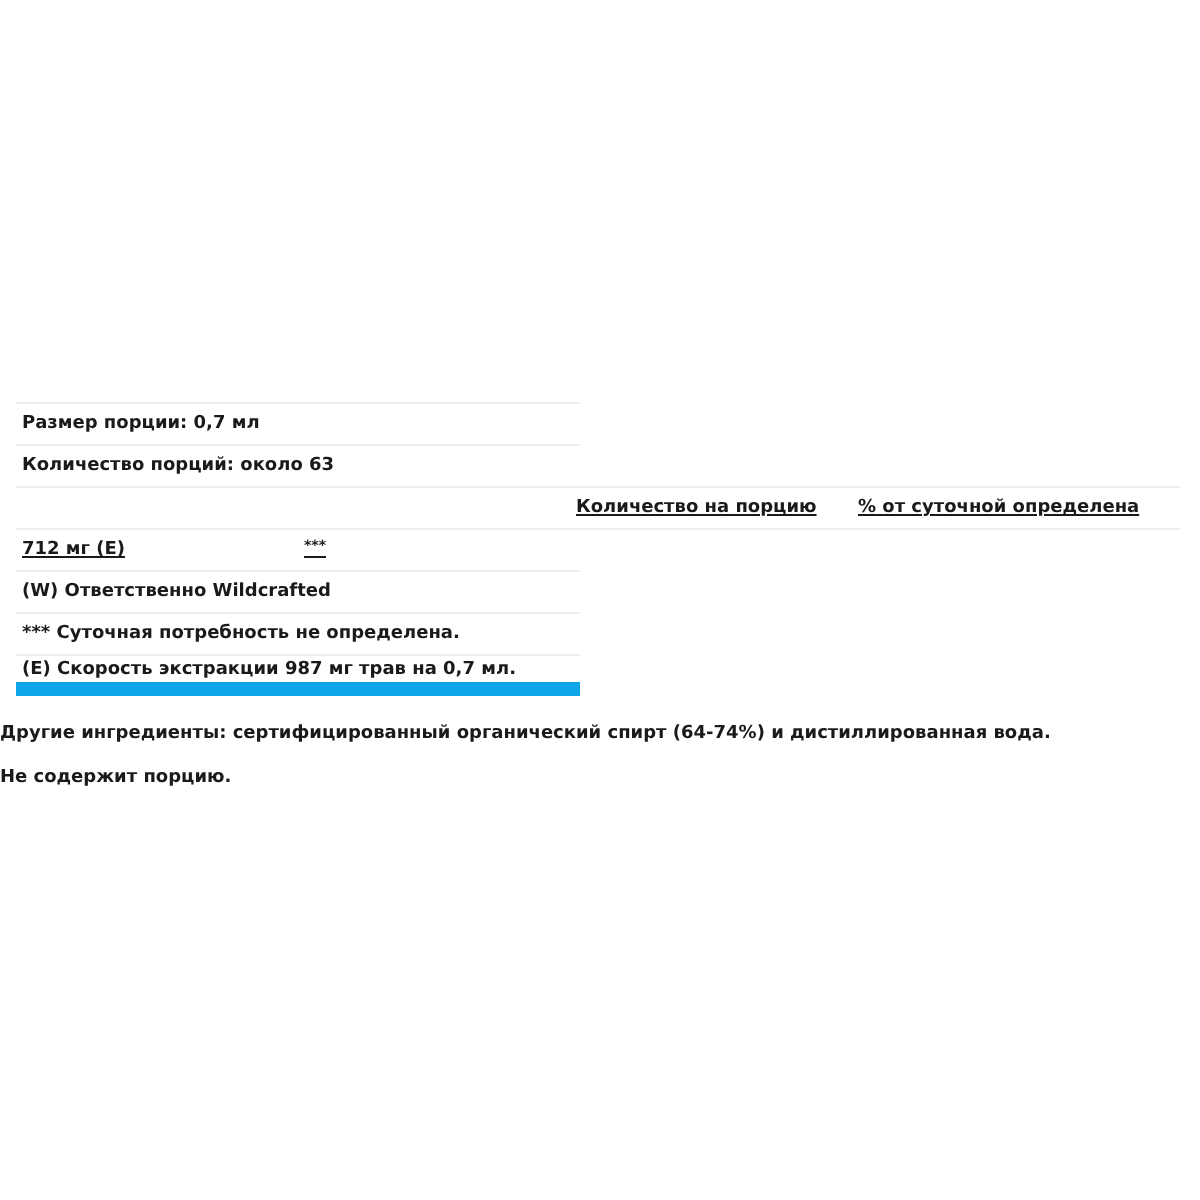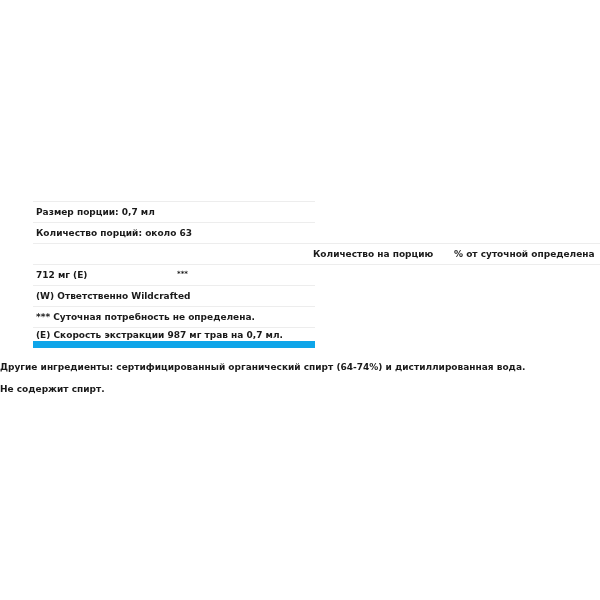--- a/index.html
+++ b/index.html
@@ -24,30 +24,30 @@
       width: 582px;
     }
     .row {
       display: flex;
       align-items: center;
       height: 21px;
       border-top: 1px solid #ededed;
       box-sizing: border-box;
       padding-left: 3px;
       white-space: nowrap;
-      margin-left: 25px;
     }
     .row.short {
       width: 282px;
     }
     .row.last-short {
       border-bottom: 7px solid #0ea5e9;
     }
     .row.full {
       width: 582px;
+      text-decoration: underline;
     }
     .cell {
       display: block;
     }
     .c1 { width: 277px; }
     .c2 { width: 141px; }
     .c3 { width: 160px; }
     .cell.amount, .cell.dv, .cell.hdr {
       font-weight: bold;
     }
@@ -90,13 +90,13 @@
   </div>
   <div class="row short">
     <span class="cell">*** Суточная потребность не определена.</span>
   </div>
   <div class="row short last-short">
     <span class="cell">(E) Скорость экстракции 987 мг трав на 0,7 мл.</span>
   </div>
 </div>
 
 <div class="extra other">Другие ингредиенты: сертифицированный органический спирт (64-74%) и дистиллированная вода.</div>
-<div class="extra gluten">Не содержит спирт.</div>
+<div class="extra gluten">Не содержит порцию.</div>
 
 </body></html>

